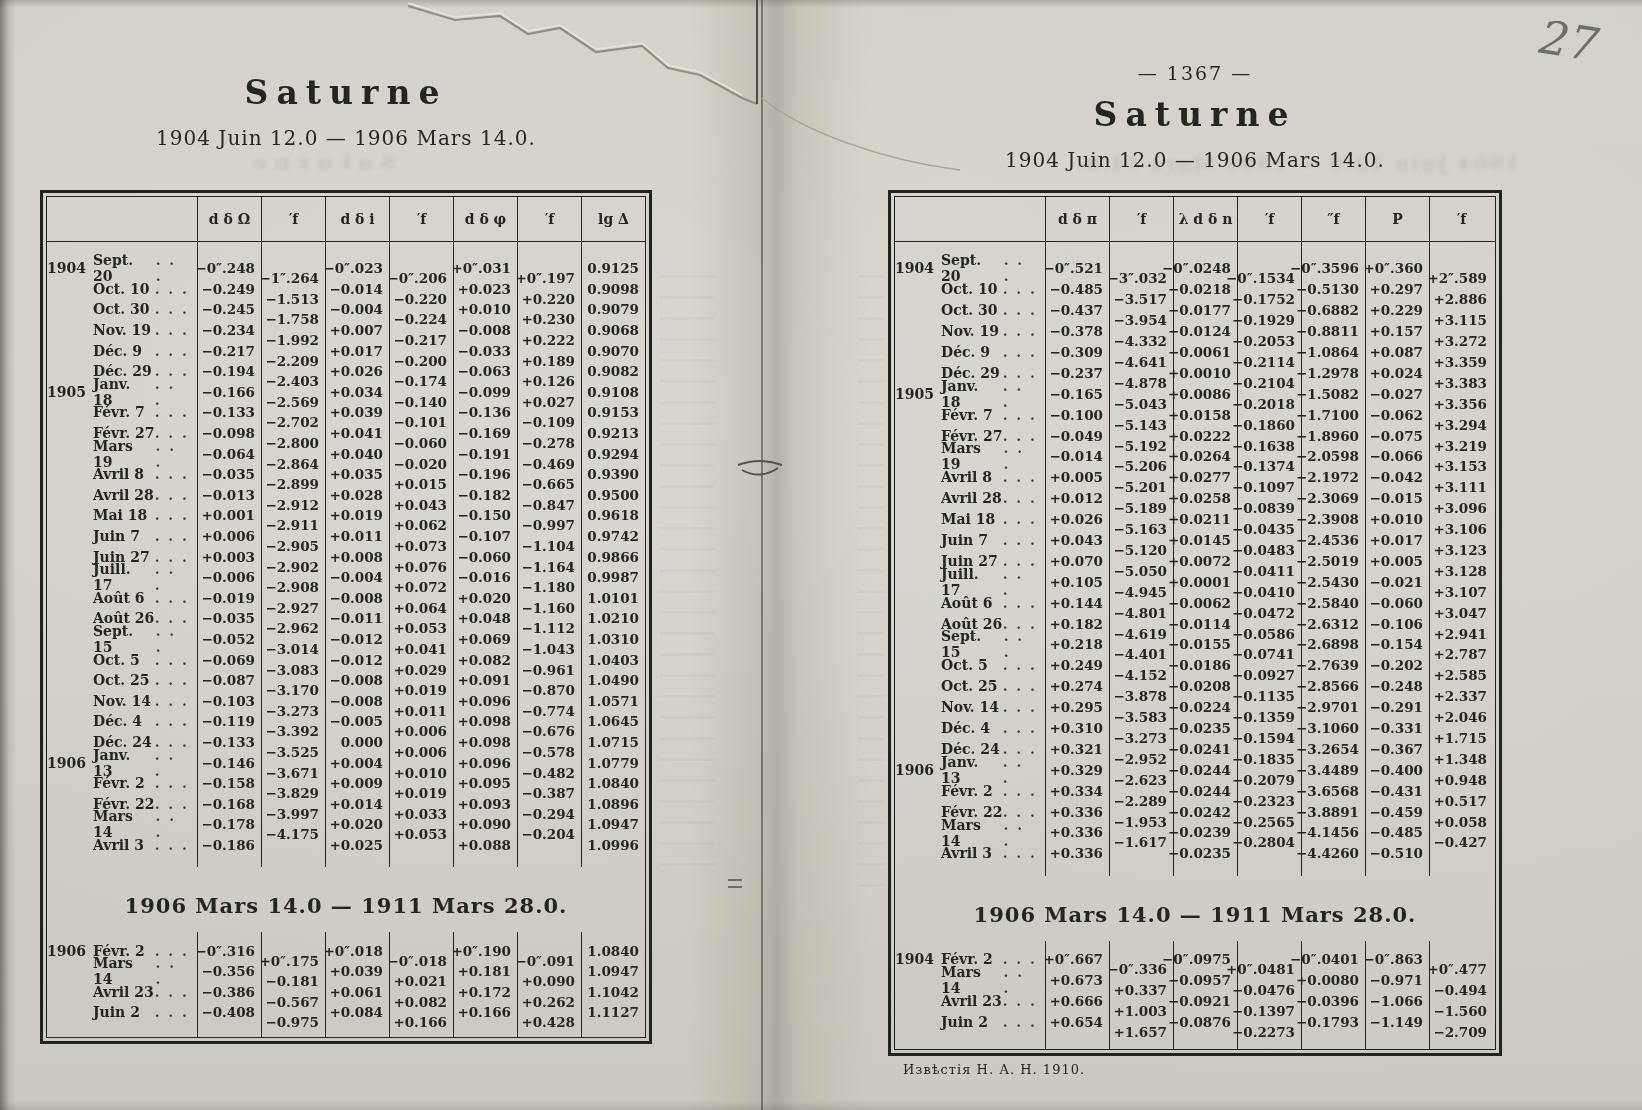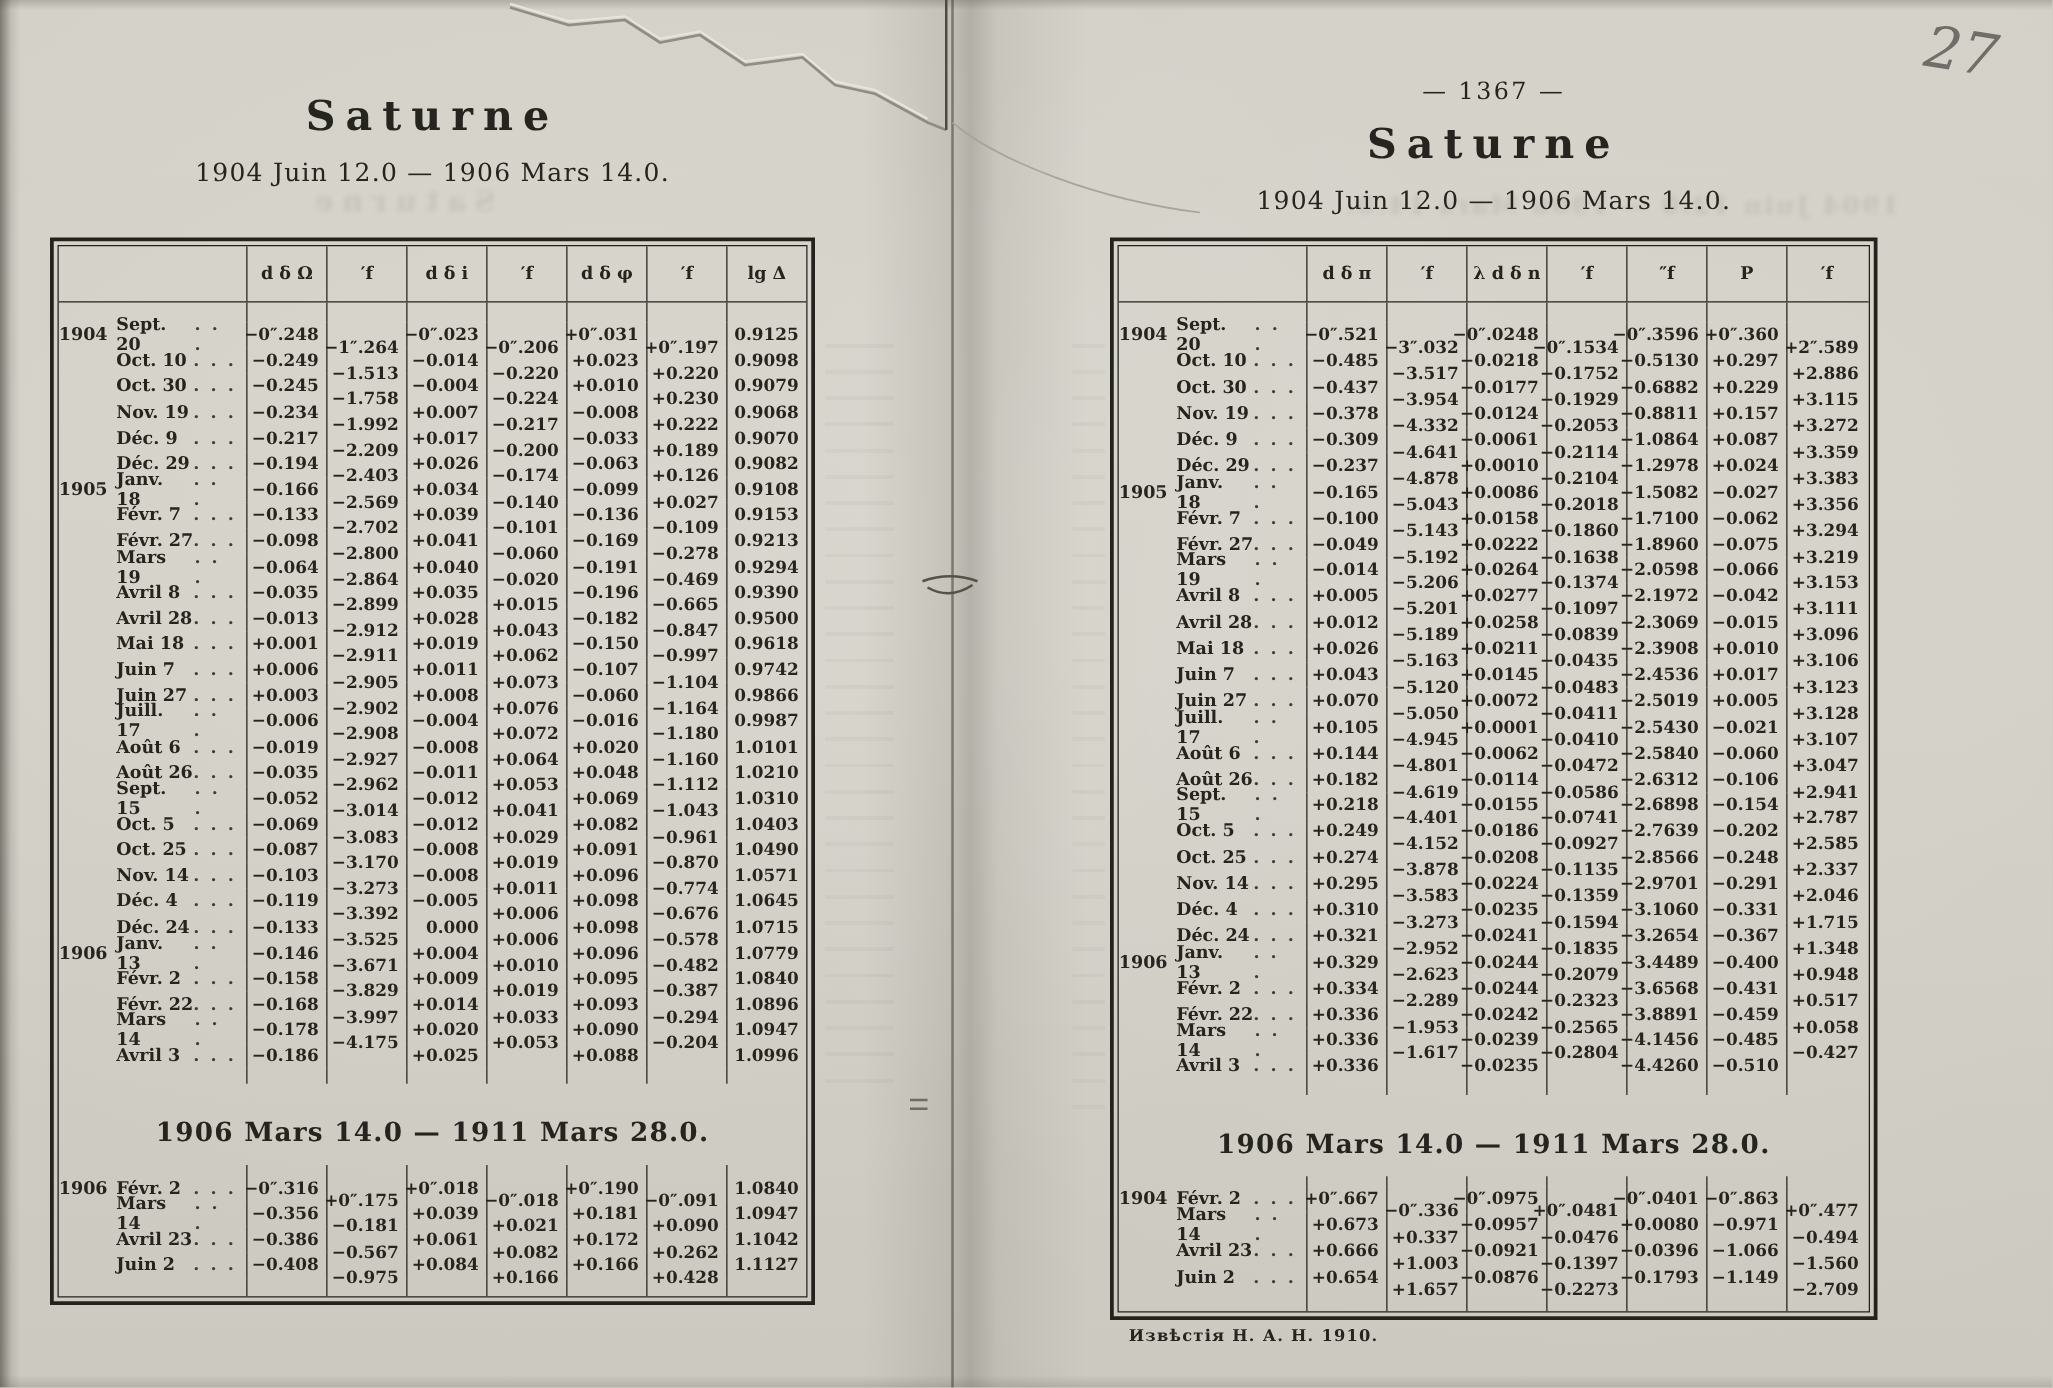--- a/index.html
+++ b/index.html
@@ -47,21 +47,21 @@
       display:flex;align-items:center;justify-content:flex-end;}
   .cv.bl{border-left:1.1px solid #24221d;}
   .cv.b2{border-left-width:1.8px;}
   .cv .v{display:block;white-space:nowrap;}
   .cv .v.stag{transform:translateY(10px);}
   .hd{justify-content:center;padding-right:0;font-weight:600;font-size:14px;}
   .chd{width:150px;flex:none;height:100%;}
   .sec-head{flex:none;text-align:center;font-size:21px;font-weight:600;letter-spacing:1px;}
   .spfill{flex:1;}
 
-  .footer{position:absolute;font-size:13px;font-weight:bold;letter-spacing:1px;
+  .footer{position:absolute;font-size:13px;font-weight:normal;letter-spacing:1px;
     font-family:"DejaVu Serif",serif;}
   .pencil{position:absolute;font-size:46px;font-style:italic;color:rgba(72,70,66,.72);
     transform:rotate(9deg);font-family:"DejaVu Serif",serif;}
 
   .ghost{position:absolute;filter:blur(2px);opacity:.09;transform:scaleX(-1);
     font-weight:bold;pointer-events:none;white-space:nowrap;}
   .gcol{position:absolute;opacity:.05;pointer-events:none;
     background:repeating-linear-gradient(180deg,#57534a 0 3px,rgba(0,0,0,0) 3px 21px);}
   svg.marks{position:absolute;left:0;top:0;pointer-events:none;}
 </style>

